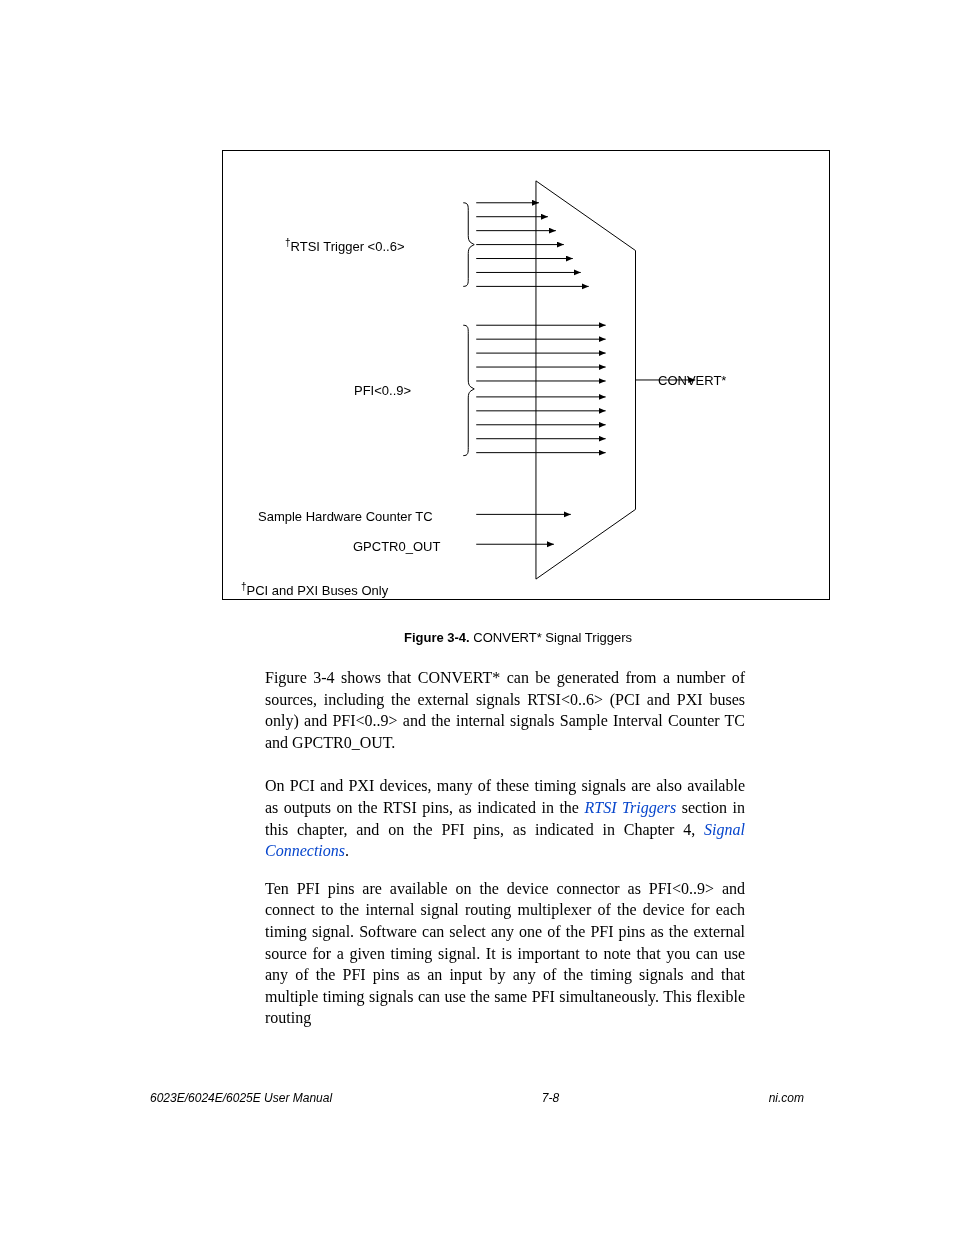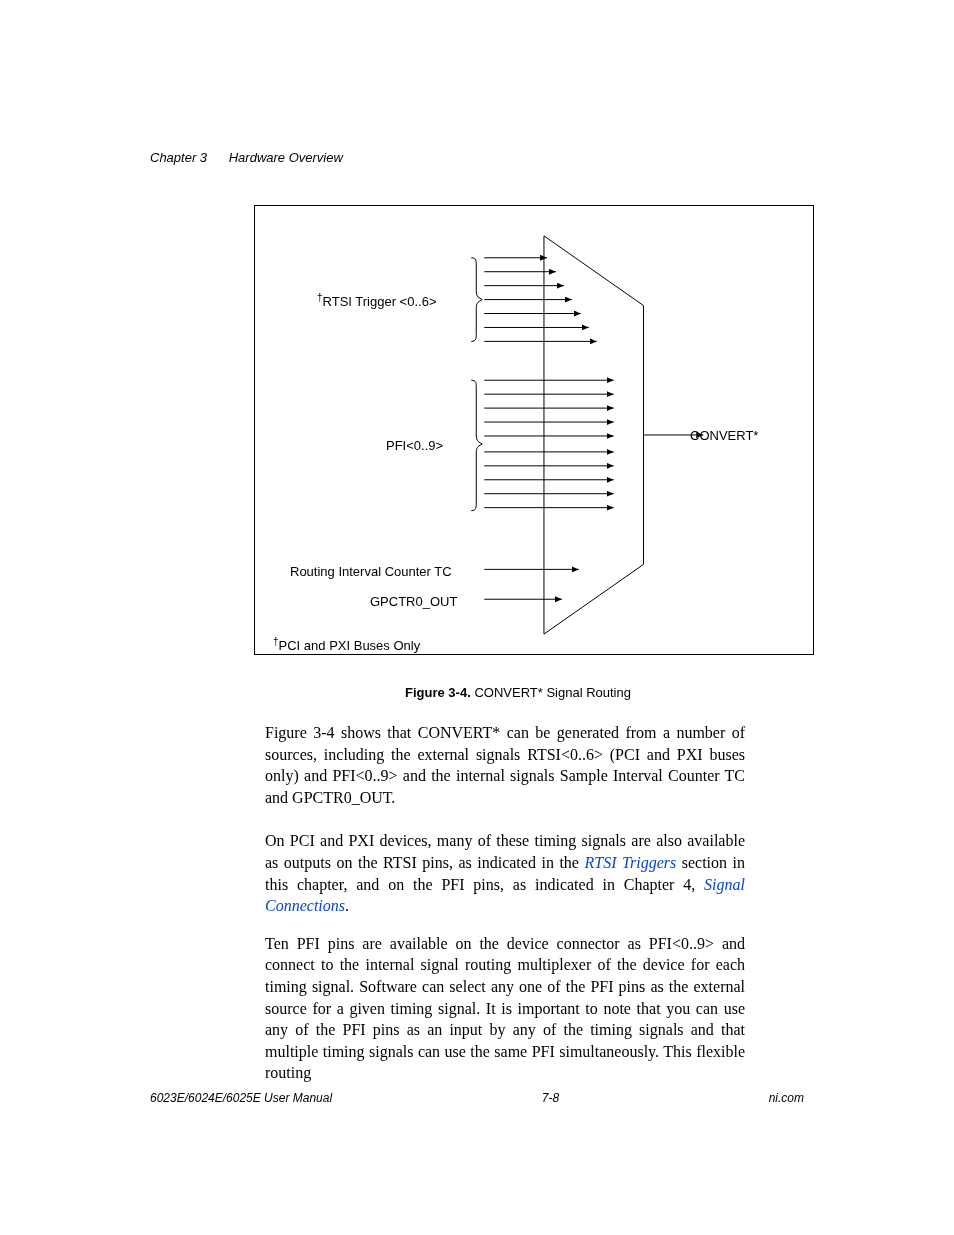--- a/index.html
+++ b/index.html
@@ -20,23 +20,23 @@
   .running-head {
     font-family: Arial, Helvetica, sans-serif;
     font-style: italic;
     font-size: 13px;
     color: #000;
     margin-bottom: 40px;
   }
   .running-head .ch-num { margin-right: 18px; }
   .figure-box {
     border: 1px solid #000;
-    width: 560px;
+    width: 608px;
     height: 450px;
-    margin-left: 104px;
+    margin-left: 72px;
     position: relative;
     box-sizing: border-box;
   }
   
   .figure-box svg {
     position: absolute;
     left: 0; top: 0;
     width: 100%;
     height: 100%;
   }
@@ -81,24 +81,20 @@
     font-size: 12px;
     display: flex;
     justify-content: space-between;
   }
 </style>
 </head>
 <body>
 
 <div class="page">
 
-  <div class="running-head">
-    <span class="ch-num">Chapter 3</span>
-    <span>Hardware Overview</span>
-  </div>
 
   <div class="figure-box">
     <svg viewBox="0 0 520 450">
       <defs>
         <marker id="arrow" markerWidth="8" markerHeight="8" refX="7" refY="3" orient="auto">
           <path d="M0,0 L7,3 L0,6 Z" fill="#000"></path>
         </marker>
       </defs>
 
       <path d="M 270 30 L 370 100 L 370 360 L 270 430 Z" fill="none" stroke="#000" stroke-width="1"></path>
@@ -146,32 +142,32 @@
 
       <line x1="210" y1="395" x2="288" y2="395" stroke="#000" stroke-width="1" marker-end="url(#arrow)"></line>
 
       <line x1="370" y1="230" x2="430" y2="230" stroke="#000" stroke-width="1" marker-end="url(#arrow)"></line>
     </svg>
 
     <span class="fig-label" style="left:62px; top:86px;">
       <span class="dagger">†</span><span>RTSI Trigger &lt;0..6&gt;</span>
     </span>
     <span class="fig-label" style="left:131px; top:232px;">PFI&lt;0..9&gt;</span>
-    <span class="fig-label" style="left:35px; top:358px;">Routing Interval Counter TC</span>
-    <span class="fig-label" style="left:115px; top:388px;">GPCTR0_OUT</span>
+    <span class="fig-label" style="left:35px; top:358px;">Sample Hardware Counter TC</span>
+    <span class="fig-label" style="left:130px; top:388px;">GPCTR0_OUT</span>
     <span class="fig-label" style="left:435px; top:222px;">CONVERT*</span>
     <span class="fig-label" style="left:18px; top:430px;">
       <span class="dagger">†</span><span>PCI and PXI Buses Only</span>
     </span>
   </div>
 
   <div class="caption">
     <span class="fig-num">Figure 3-4.</span>
     <span> </span>
-    <span>CONVERT* Signal Routing</span>
+    <span>CONVERT* Signal Triggers</span>
   </div>
 
   <p class="body-text">Figure  3-4 shows that CONVERT* can be generated from a number of sources, including the external signals RTSI&lt;0..6&gt; (PCI and PXI buses only) and PFI&lt;0..9&gt; and the internal signals Sample Interval Counter TC and GPCTR0_OUT.</p>
 
   <p class="body-text">
     <span>On PCI and PXI devices, many of these timing signals are also available as outputs on the RTSI pins, as indicated in the </span><a class="link">RTSI Triggers</a><span> section in this chapter, and on the PFI pins, as indicated in Chapter 4, </span><a class="link">Signal Connections</a><span>.</span>
   </p>
 
 
   <p class="body-text" style="margin-top:10px;">Ten  PFI pins are available on the device connector as PFI&lt;0..9&gt; and connect to the internal signal routing multiplexer of the device for each timing signal. Software can select any one of the PFI pins as the external source for a given timing signal. It is important to note that you can use any of the PFI pins as an input by any of the timing signals and that multiple timing signals can use the same PFI simultaneously. This flexible routing</p>

